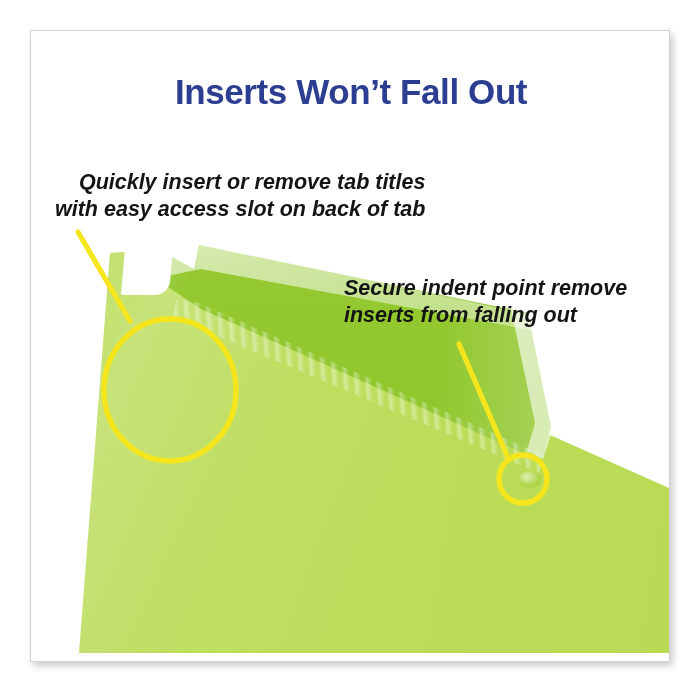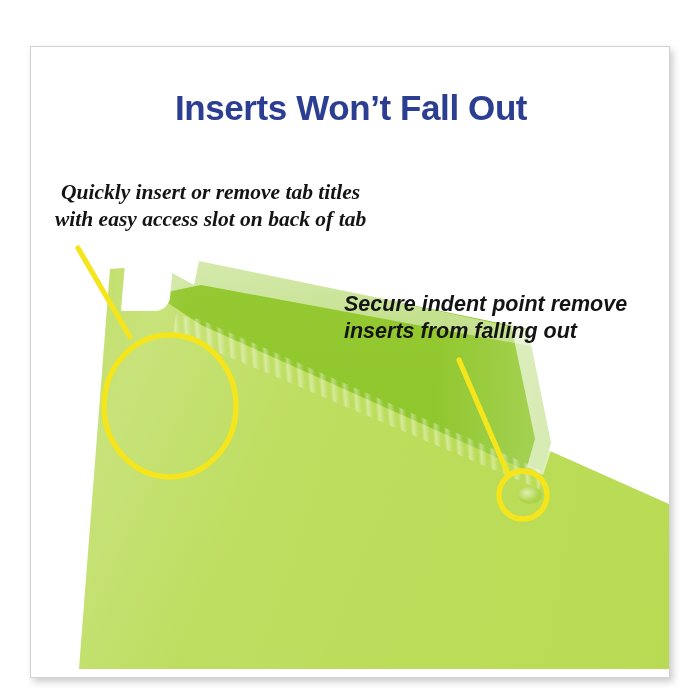--- a/index.html
+++ b/index.html
@@ -26,21 +26,20 @@
     position: absolute;
     left: 30px;
     top: 30px;
     width: 640px;
     height: 632px;
     background: #ffffff;
     border: 1px solid #d2d2d4;
     box-sizing: border-box;
     box-shadow: 3px 4px 7px rgba(0,0,0,0.20);
     overflow: hidden;
-    margin-top: 16px;
   }
 
   
   #headline {
     position: absolute;
     left: 0;
     top: 18px;
     width: 640px;
     text-align: center;
     font-family: "Liberation Sans", sans-serif;
@@ -57,23 +56,22 @@
     font-family: "Liberation Sans", sans-serif;
     font-weight: bold;
     font-style: italic;
     font-size: 21.5px;
     line-height: 27px;
     color: #141414;
     white-space: pre-line;
   }
   #caption-slot {
     left: 24px;
-    top: 132px;
-    text-align: center;
-    font-family: Liberation Serif, serif;
+    top: 138px;
+    text-align: right;
   }
   #caption-indent {
     left: 313px;
     top: 244px;
     text-align: left;
   }
 
   
   #product {
     position: absolute;

